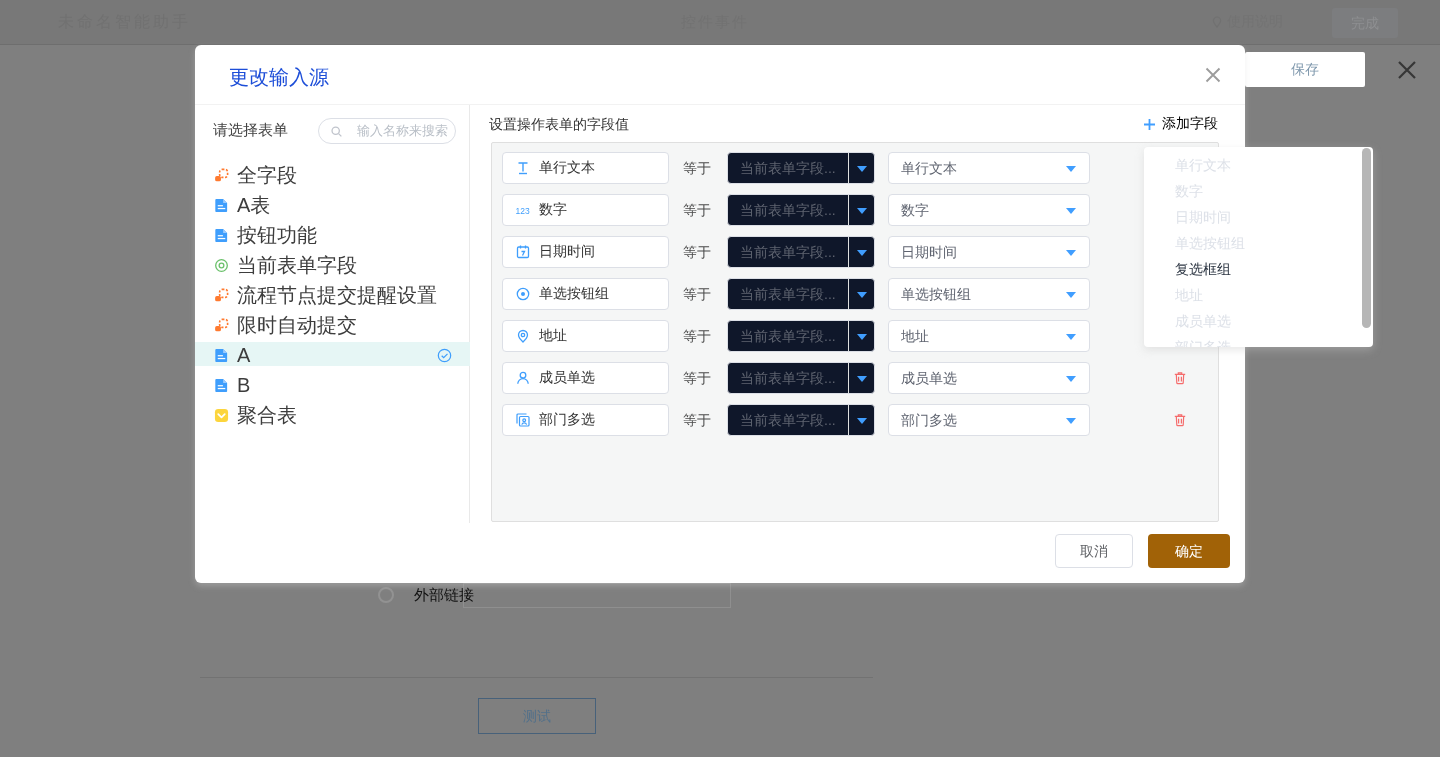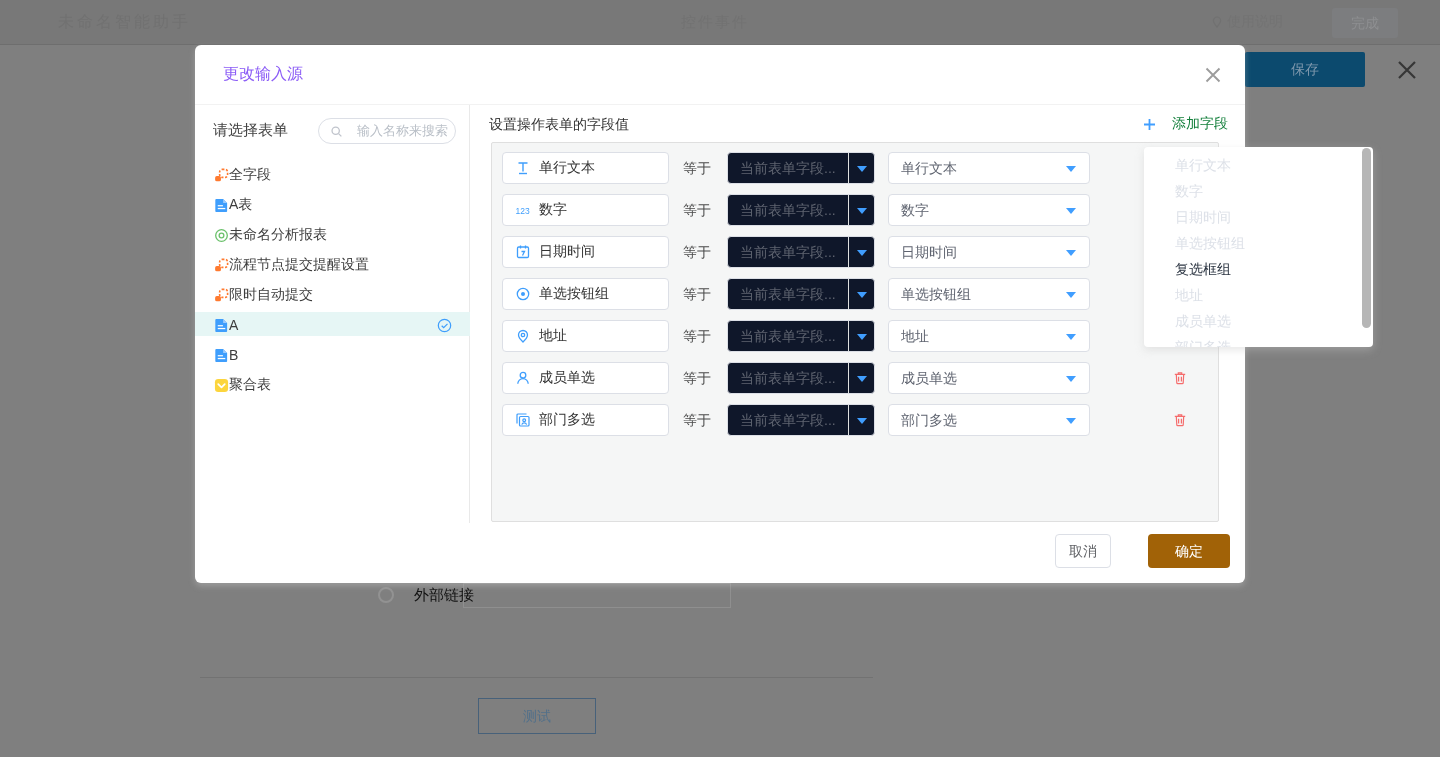--- a/index.html
+++ b/index.html
@@ -6,62 +6,62 @@
 html,body{width:1440px;height:757px;overflow:hidden;font-family:"Liberation Sans","DejaVu Sans",sans-serif}
 body{background:#7f7f7f;position:relative}
 .abs{position:absolute}
 svg{display:block}
 
 #topbar{left:0;top:0;width:1440px;height:45px;background:#787878;border-bottom:1px solid #6e6e6e}
 #bd-title{left:58px;top:12px;font-size:16px;letter-spacing:3px;color:#717171}
 #bd-center{left:681px;top:13px;font-size:15px;letter-spacing:2px;color:#727272}
 #bd-help{left:1212px;top:13px;font-size:14px;color:#737373;display:flex;align-items:center;gap:5px}
 #bd-btn{left:1332px;top:8px;width:66px;height:30px;background:#7c7d7f;border-radius:3px;color:#8e8f91;font-size:14px;text-align:center;line-height:30px}
-#bd-save{left:1245px;top:52px;width:120px;height:35px;background:#0c4a6e;border-radius:2px;color:#7f98ad;font-size:14px;text-align:center;line-height:35px}
+#bd-save{left:1245px;top:52px;width:120px;height:35px;background:#ffffff;border-radius:2px;color:#7f98ad;font-size:14px;text-align:center;line-height:35px}
 #bd-close{left:1396px;top:59px;width:22px;height:22px}
 #bd-radio{left:378px;top:587px;width:16px;height:16px;border:2px solid #929292;border-radius:50%}
 #bd-radio-label{left:414px;top:586px;font-size:15px;color:#101010}
 #bd-input{left:463px;top:583px;width:268px;height:25px;border:1px solid #8f8f8f}
 #bd-divider{left:200px;top:677px;width:673px;height:1px;background:#727272}
 #bd-test{left:478px;top:698px;width:118px;height:36px;border:1px solid #47617a;border-radius:0;color:#52708a;font-size:14px;text-align:center;line-height:34px}
 
 #modal{left:195px;top:45px;width:1050px;height:538px;background:#fff;border-radius:6px;box-shadow:0 3px 6px rgba(215,215,215,.34);z-index:10}
-#m-title{left:28px;top:19px;font-size:16px;color:#8b5cf6}
+#m-title{left:34px;top:19px;font-size:20px;color:#1d4ed8}
 #m-header-line{left:0;top:59px;width:1050px;height:1px;background:#f2f2f2}
 #m-close{left:1007px;top:19px;width:22px;height:22px;cursor:pointer}
 #m-vline{left:274px;top:60px;width:1px;height:418px;background:#e9e9e9}
 #sb-heading{left:18px;top:76px;font-size:15px;color:#444}
 #sb-search{left:123px;top:73px;width:138px;height:26px;border:1px solid #dcdfe6;border-radius:13px;display:flex;align-items:center;padding-left:11px;gap:14px}
 #sb-search-ph{font-size:13px;color:#b9bfc7}
 #sb-list{left:0;top:115px;width:275px}
 .sb-row{position:relative;height:30px;display:flex;align-items:center;width:275px}
 .sb-row.selected{background:linear-gradient(rgba(0,0,0,0) 0 2px,#e6f6f5 2px 26px,rgba(0,0,0,0) 26px)}
 .sb-ico{margin-left:19px;width:15px;height:15px;flex:0 0 15px}
-.sb-label{margin-left:0;font-size:14px;color:#3d3d3d}
+.sb-label{margin-left:8px;font-size:20px;color:#3d3d3d}
 .sb-check{position:absolute;left:242px;top:8px;width:15px;height:15px}
 
 #p-title{left:294px;top:71px;font-size:14px;color:#333}
-#p-add{left:948px;top:70px;display:flex;align-items:center;gap:16px;color:#15803d;font-size:14px;cursor:pointer}
+#p-add{left:948px;top:70px;display:flex;align-items:center;gap:6px;color:#000000;font-size:14px;cursor:pointer}
 #container{left:296px;top:97px;width:728px;height:380px;background:#f5f6f6;border:1px solid #dfdfdf;border-radius:2px}
 .c-row{position:absolute;left:0;width:727px;height:32px}
 .fbox{position:absolute;left:10px;top:0;width:167px;height:32px;background:#fff;border:1px solid #dcdfe6;border-radius:4px;display:flex;align-items:center}
 .fbox .fico{margin-left:12px;width:16px;height:16px;flex:0 0 16px}
 .fbox .flabel{margin-left:8px;font-size:14px;color:#333}
 .eq{position:absolute;left:191px;top:0;height:32px;line-height:32px;font-size:14px;color:#4a4a4a}
 .sel1{position:absolute;left:235px;top:0;width:148px;height:32px;background:#0f172a;border:1px solid #dcdfe6;border-radius:4px}
 .sel1 .stext{position:absolute;left:12px;top:0;line-height:30px;font-size:14px;color:#5f6470;white-space:nowrap}
 .sel1 .sdiv{position:absolute;left:120px;top:0;width:1px;height:30px;background:#dfe1e0}
 .sel1 .arr{position:absolute;left:129px;top:13px}
 .sel2{position:absolute;left:396px;top:0;width:202px;height:32px;background:#fff;border:1px solid #dcdfe6;border-radius:4px}
 .sel2 .stext{position:absolute;left:12px;top:0;line-height:30px;font-size:14px;color:#5f6470;white-space:nowrap}
 .sel2 .arr{position:absolute;left:177px;top:13px}
 .arr{width:0;height:0;border-left:5px solid rgba(0,0,0,0);border-right:5px solid rgba(0,0,0,0);border-top:6px solid #409eff}
 .trash{position:absolute;left:680px;top:8px;width:16px;height:16px;cursor:pointer}
 
-#f-cancel{left:860px;top:489px;width:56px;height:34px;border:1px solid #dcdfe6;border-radius:4px;background:#fff;color:#606266;font-size:14px;text-align:center;line-height:32px;cursor:pointer}
+#f-cancel{left:860px;top:489px;width:78px;height:34px;border:1px solid #dcdfe6;border-radius:4px;background:#fff;color:#606266;font-size:14px;text-align:center;line-height:32px;cursor:pointer}
 #f-confirm{left:953px;top:489px;width:82px;height:34px;border-radius:4px;background:#a16207;color:#fff;font-size:14px;text-align:center;line-height:34px;cursor:pointer}
 
 #popup{left:1144px;top:147px;width:229px;height:200px;background:#fff;border-radius:4px;box-shadow:0 3px 9px rgba(198,198,198,.42);z-index:20;overflow:hidden;padding-top:5px}
 .dd-item{height:26px;line-height:26px;padding-left:31px;font-size:14px;color:#dde1e8;cursor:pointer}
 .dd-item.enabled{color:#2b3441}
 #dd-thumb{position:absolute;left:218px;top:1px;width:9px;height:180px;border-radius:4.5px;background:#b6b6b6}
 </style>
 </head>
 <body>
 
@@ -128,26 +128,37 @@
             <path d="M2.6 1h7.1L14 5.3v8.5c0 .7-.5 1.2-1.2 1.2H2.6c-.7 0-1.2-.5-1.2-1.2V2.2C1.4 1.5 1.9 1 2.6 1z" fill="#3f9efc"></path>
             <path d="M9.7 1 14 5.3H9.7z" fill="#9ccbfd"></path>
             <rect x="4" y="7.6" width="5.5" height="1.3" fill="#fff"></rect>
             <rect x="4" y="10.6" width="8" height="1.3" fill="#fff"></rect>
           </svg>
         </span>
         <span class="sb-label">A表</span>
       </div>
       <div class="sb-row">
         <span class="sb-ico">
+          <svg width="15" height="15" viewBox="0 0 16 16">
+            <path d="M2.6 1h7.1L14 5.3v8.5c0 .7-.5 1.2-1.2 1.2H2.6c-.7 0-1.2-.5-1.2-1.2V2.2C1.4 1.5 1.9 1 2.6 1z" fill="#3f9efc"></path>
+            <path d="M9.7 1 14 5.3H9.7z" fill="#9ccbfd"></path>
+            <rect x="4" y="7.6" width="5.5" height="1.3" fill="#fff"></rect>
+            <rect x="4" y="10.6" width="8" height="1.3" fill="#fff"></rect>
+          </svg>
+        </span>
+        <span class="sb-label">按钮功能</span>
+      </div>
+      <div class="sb-row">
+        <span class="sb-ico">
           <svg width="15" height="15" viewBox="0 0 16 16" fill="none">
             <circle cx="8" cy="8" r="6.2" stroke="#6bc16b" stroke-width="1.4"></circle>
             <circle cx="8" cy="8" r="2.5" stroke="#6bc16b" stroke-width="1.4"></circle>
           </svg>
         </span>
-        <span class="sb-label">未命名分析报表</span>
+        <span class="sb-label">当前表单字段</span>
       </div>
       <div class="sb-row">
         <span class="sb-ico">
           <svg width="15" height="15" viewBox="0 0 16 16">
             <g fill="none" stroke="#ff7a30" stroke-width="1.7" stroke-dasharray="2.3 1.7">
               <rect x="6" y="1.5" width="8.5" height="8.5" rx="2.8"></rect>
             </g>
             <rect x="1.2" y="8.6" width="6.2" height="5.6" rx="1.8" fill="#ff7a30"></rect>
           </svg>
         </span>

